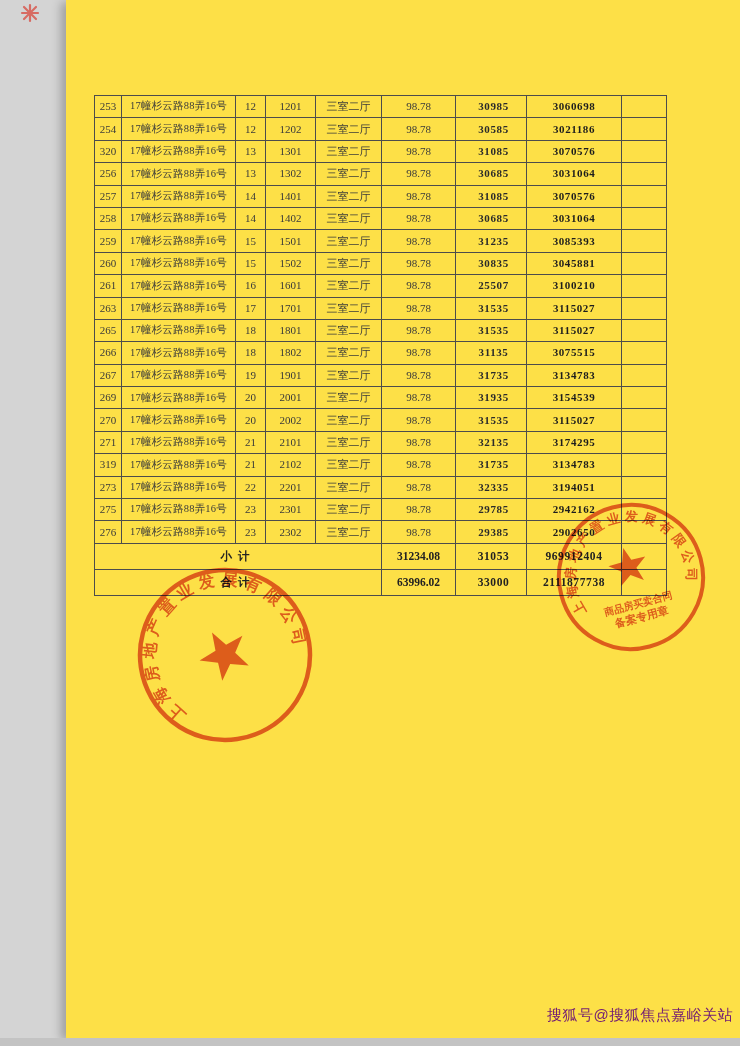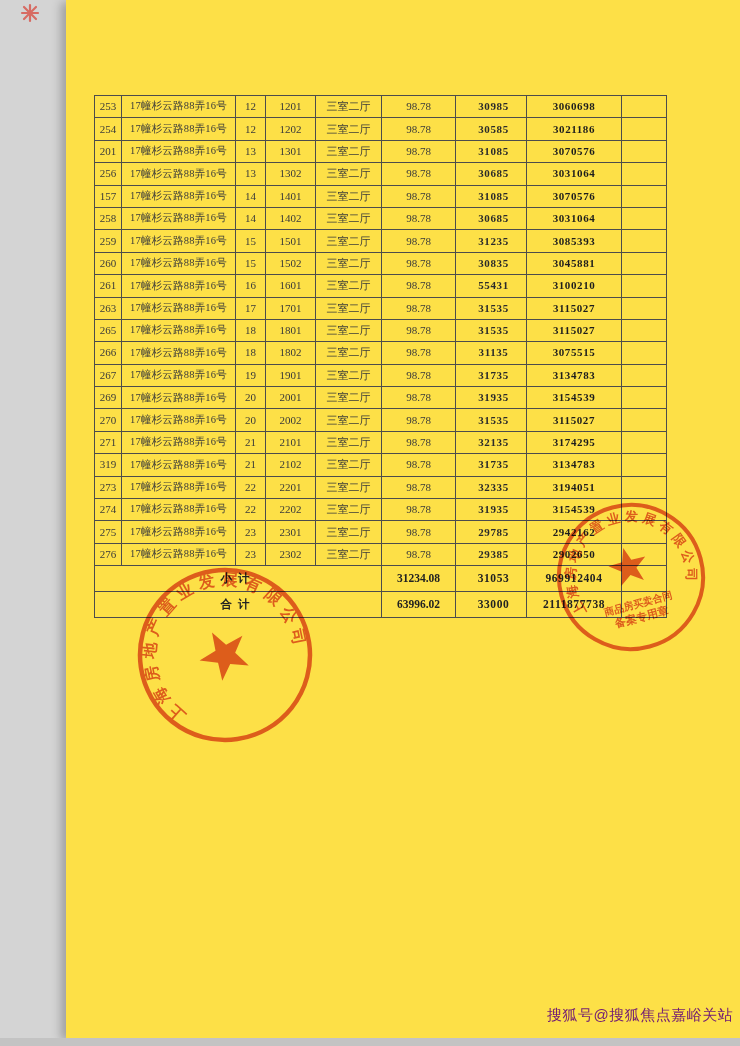--- a/index.html
+++ b/index.html
@@ -102,21 +102,21 @@
           <td class="col-address">17幢杉云路88弄16号</td>
           <td class="col-floor">12</td>
           <td class="col-room">1202</td>
           <td class="col-layout">三室二厅</td>
           <td class="col-area">98.78</td>
           <td class="col-unit">30585</td>
           <td class="col-total">3021186</td>
           <td class="col-extra"></td>
         </tr>
         <tr>
-          <td class="col-seq">201</td>
+          <td class="col-seq">320</td>
           <td class="col-address">17幢杉云路88弄16号</td>
           <td class="col-floor">13</td>
           <td class="col-room">1301</td>
           <td class="col-layout">三室二厅</td>
           <td class="col-area">98.78</td>
           <td class="col-unit">31085</td>
           <td class="col-total">3070576</td>
           <td class="col-extra"></td>
         </tr>
         <tr>
@@ -124,21 +124,21 @@
           <td class="col-address">17幢杉云路88弄16号</td>
           <td class="col-floor">13</td>
           <td class="col-room">1302</td>
           <td class="col-layout">三室二厅</td>
           <td class="col-area">98.78</td>
           <td class="col-unit">30685</td>
           <td class="col-total">3031064</td>
           <td class="col-extra"></td>
         </tr>
         <tr>
-          <td class="col-seq">157</td>
+          <td class="col-seq">257</td>
           <td class="col-address">17幢杉云路88弄16号</td>
           <td class="col-floor">14</td>
           <td class="col-room">1401</td>
           <td class="col-layout">三室二厅</td>
           <td class="col-area">98.78</td>
           <td class="col-unit">31085</td>
           <td class="col-total">3070576</td>
           <td class="col-extra"></td>
         </tr>
         <tr>
@@ -174,21 +174,21 @@
           <td class="col-total">3045881</td>
           <td class="col-extra"></td>
         </tr>
         <tr>
           <td class="col-seq">261</td>
           <td class="col-address">17幢杉云路88弄16号</td>
           <td class="col-floor">16</td>
           <td class="col-room">1601</td>
           <td class="col-layout">三室二厅</td>
           <td class="col-area">98.78</td>
-          <td class="col-unit">55431</td>
+          <td class="col-unit">25507</td>
           <td class="col-total">3100210</td>
           <td class="col-extra"></td>
         </tr>
         <tr>
           <td class="col-seq">263</td>
           <td class="col-address">17幢杉云路88弄16号</td>
           <td class="col-floor">17</td>
           <td class="col-room">1701</td>
           <td class="col-layout">三室二厅</td>
           <td class="col-area">98.78</td>
@@ -275,31 +275,20 @@
         </tr>
         <tr>
           <td class="col-seq">273</td>
           <td class="col-address">17幢杉云路88弄16号</td>
           <td class="col-floor">22</td>
           <td class="col-room">2201</td>
           <td class="col-layout">三室二厅</td>
           <td class="col-area">98.78</td>
           <td class="col-unit">32335</td>
           <td class="col-total">3194051</td>
-          <td class="col-extra"></td>
-        </tr>
-        <tr>
-          <td class="col-seq">274</td>
-          <td class="col-address">17幢杉云路88弄16号</td>
-          <td class="col-floor">22</td>
-          <td class="col-room">2202</td>
-          <td class="col-layout">三室二厅</td>
-          <td class="col-area">98.78</td>
-          <td class="col-unit">31935</td>
-          <td class="col-total">3154539</td>
           <td class="col-extra"></td>
         </tr>
         <tr>
           <td class="col-seq">275</td>
           <td class="col-address">17幢杉云路88弄16号</td>
           <td class="col-floor">23</td>
           <td class="col-room">2301</td>
           <td class="col-layout">三室二厅</td>
           <td class="col-area">98.78</td>
           <td class="col-unit">29785</td>

